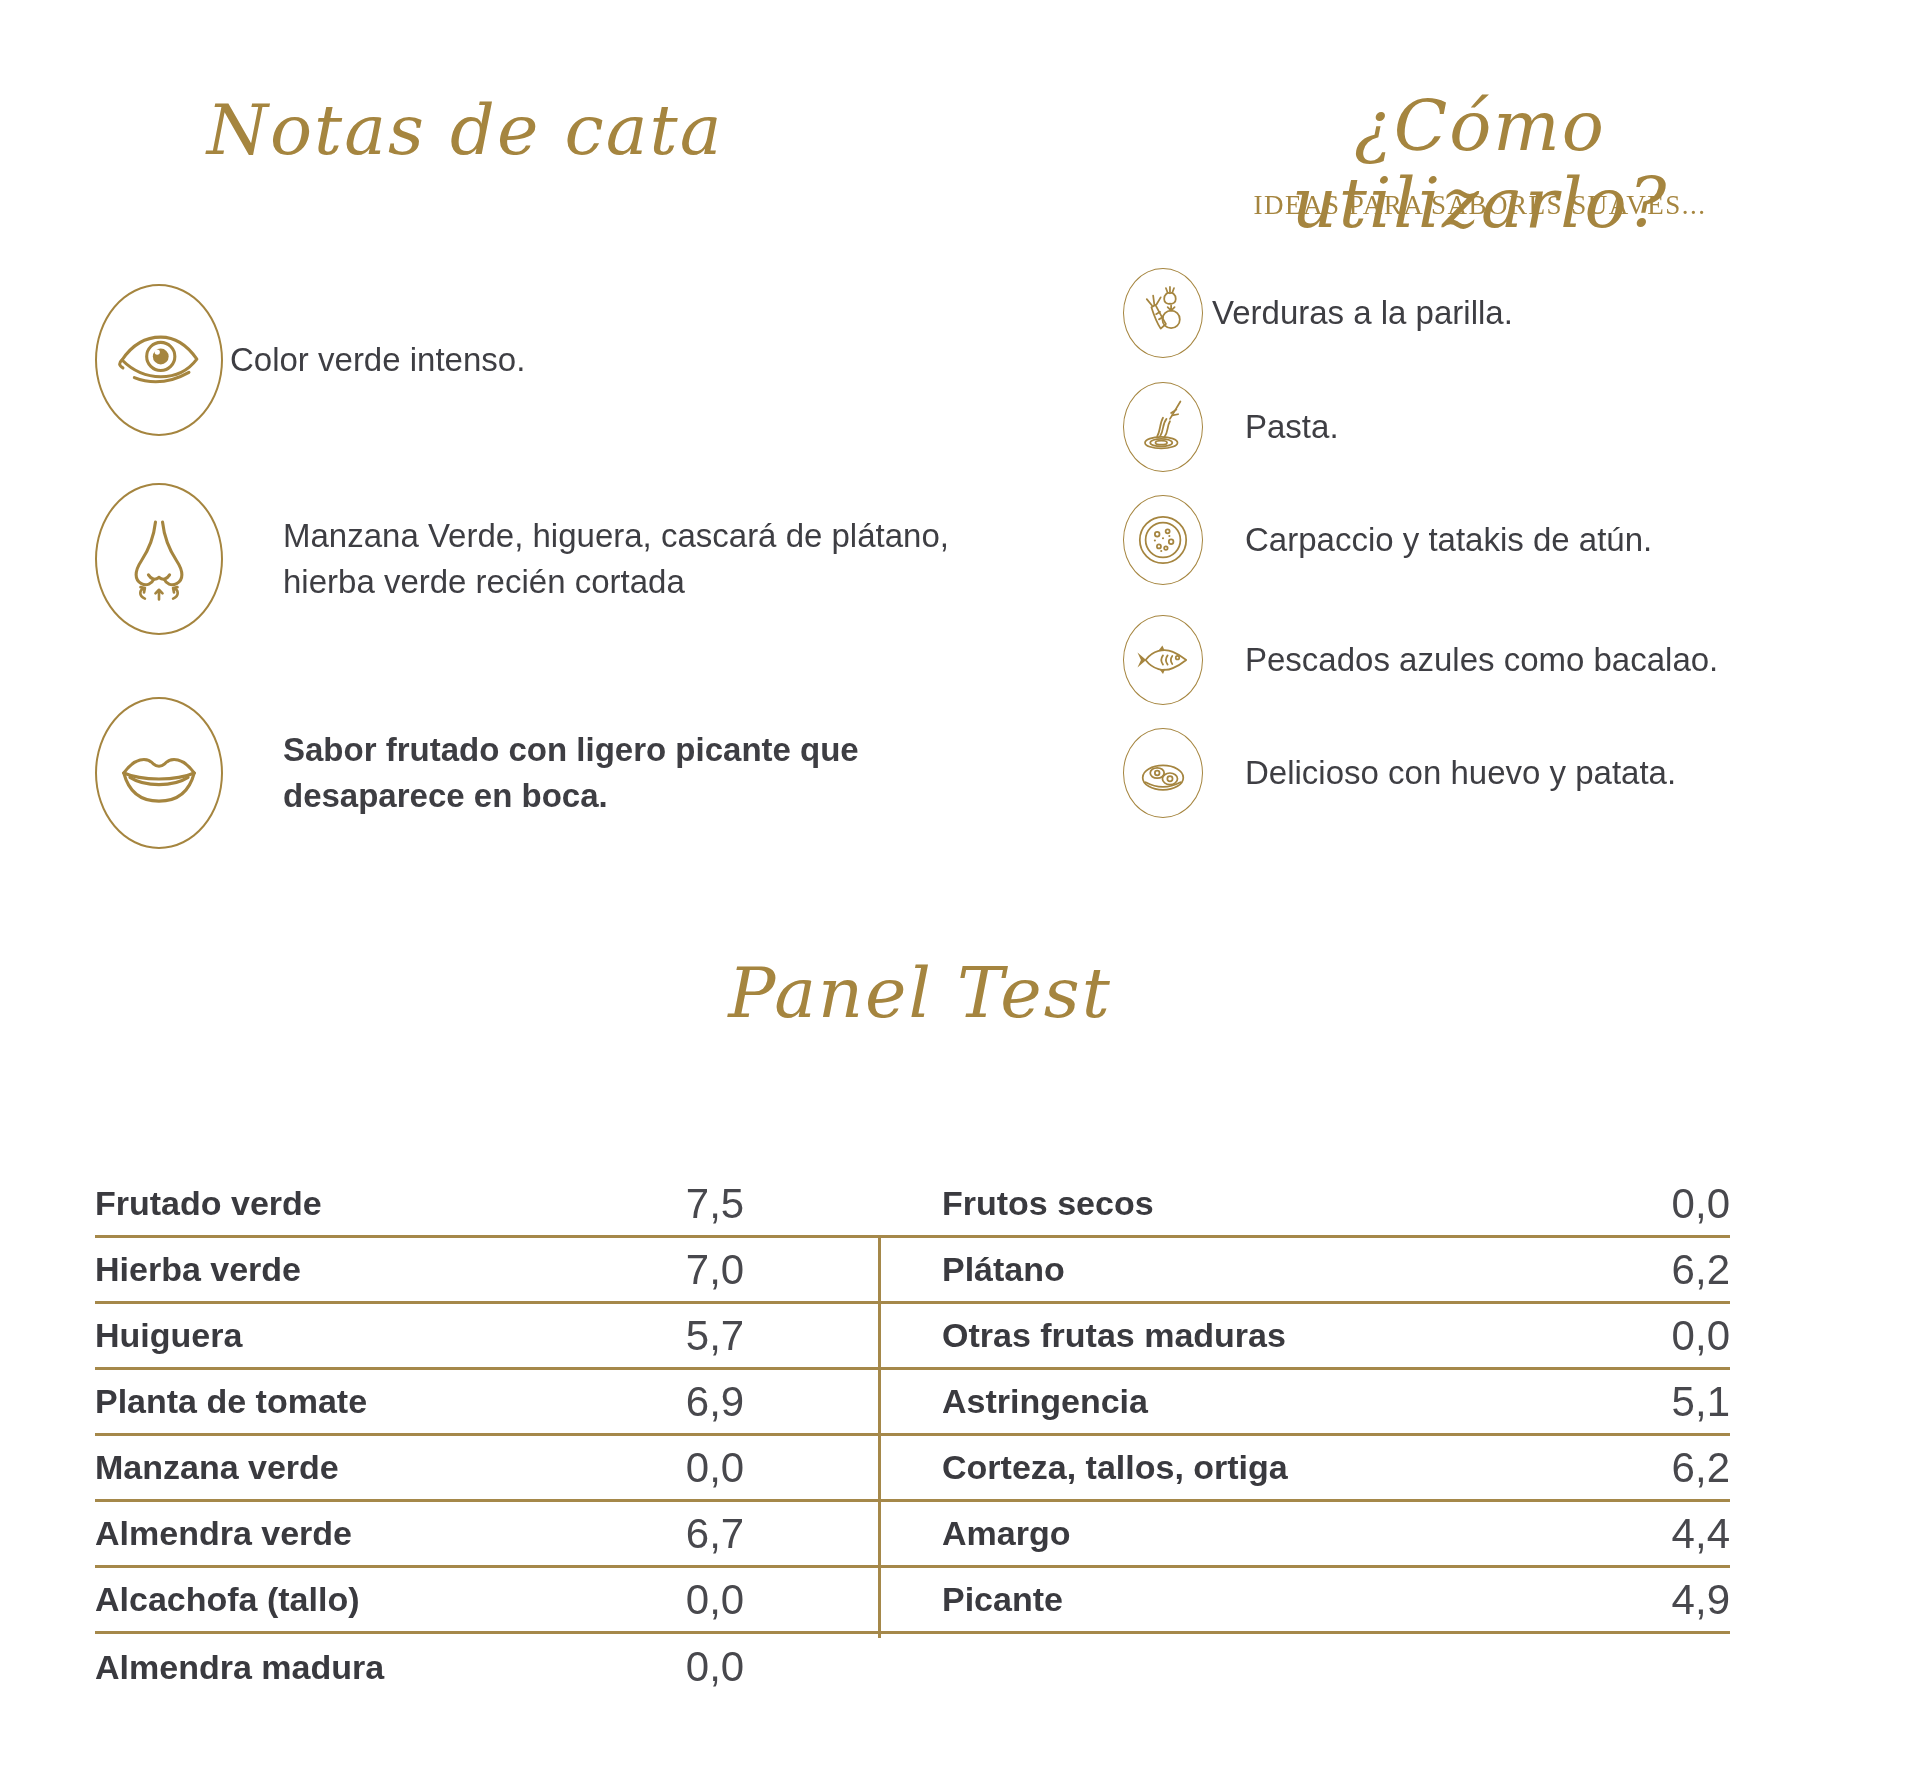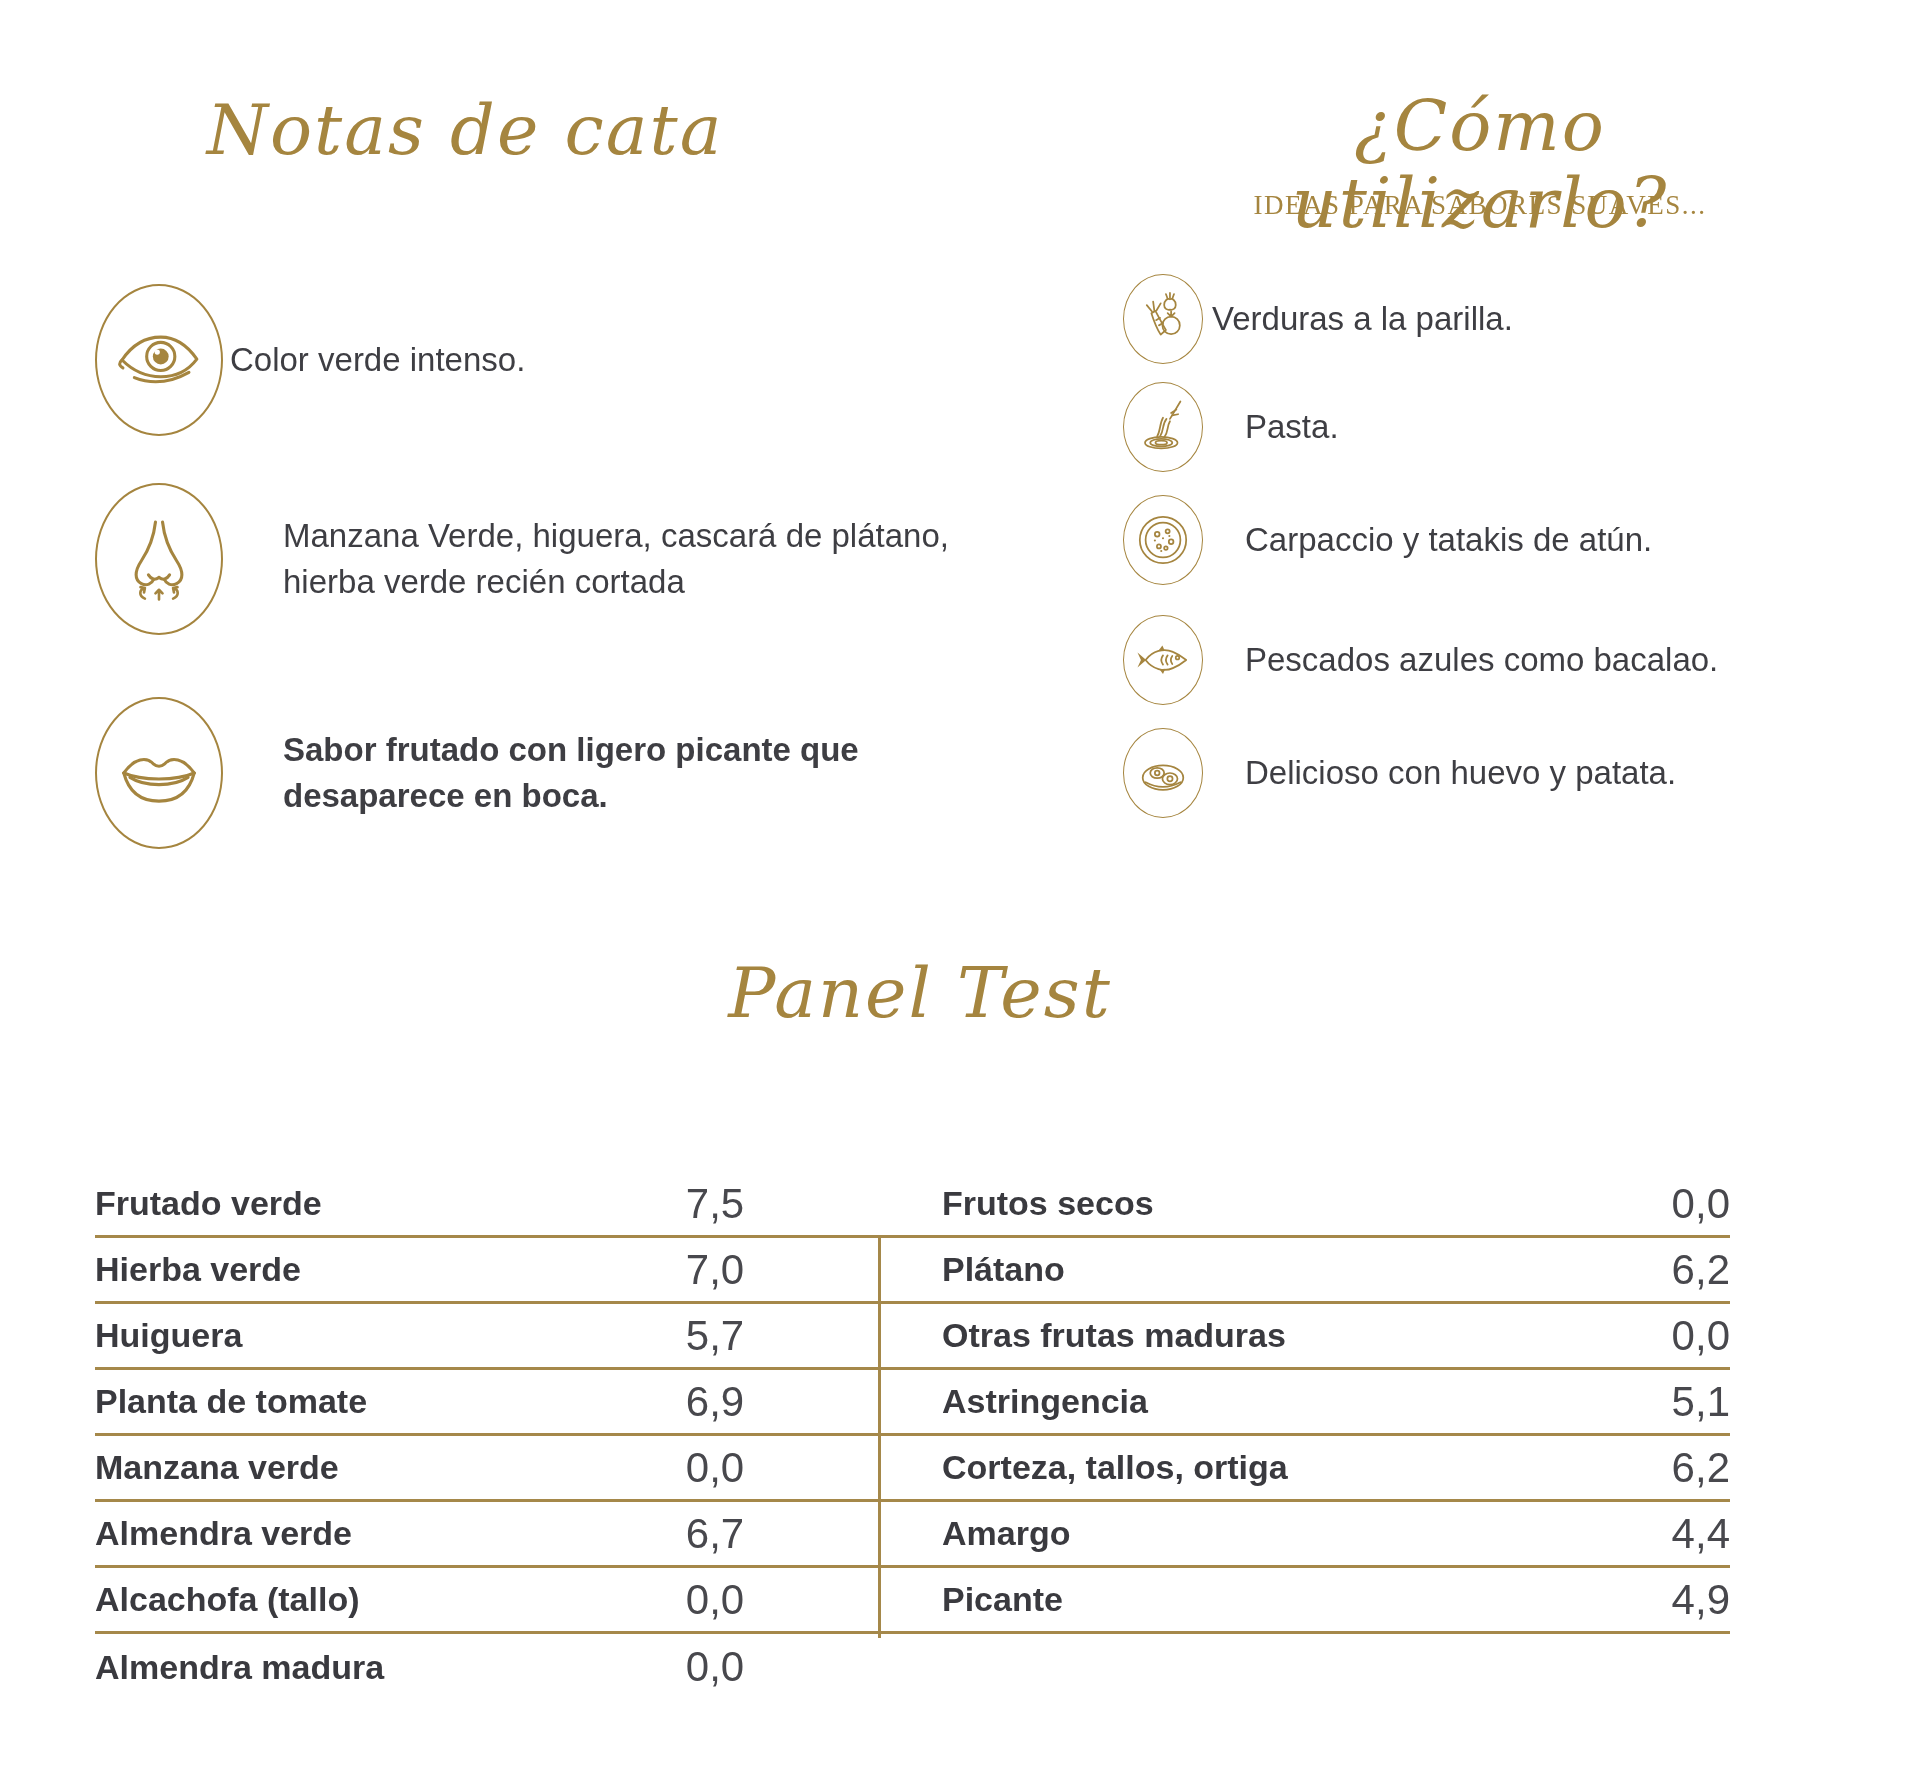--- a/index.html
+++ b/index.html
@@ -88,21 +88,21 @@
       <svg width="88" height="88" viewBox="0 0 100 100">
         <path class="g" d="M10 50 C22 33 36 31 44 40 C47 43 53 43 56 40 C64 31 78 33 90 50"></path>
         <path class="g" d="M10 50 C30 59 70 59 90 50"></path>
         <path class="g" d="M17 55 C34 66 66 66 83 55"></path>
         <path class="g" d="M10 50 C16 73 30 82 50 82 C70 82 84 73 90 50"></path>
       </svg>
     </div>
     <div class="t-text">Sabor frutado con ligero picante que desaparece en boca.</div>
   </div>
 
-  <div class="u-item" style="top:275px;gap:9px;">
+  <div class="u-item" style="top:269px;gap:9px;">
     <div class="circle small">
       <svg width="58" height="58" viewBox="0 0 100 100">
         <path class="gs" d="M30 40 C35 56 41 69 46 77 L55 69 C50 60 43 48 37 36 Z"></path>
         <path class="gs" d="M38 52 l7 -4 M43 61 l7 -4"></path>
         <path class="gs" d="M31 37 L22 26 M35 35 L33 20 M39 35 L46 23"></path>
         <circle class="gs" cx="64" cy="61" r="15"></circle>
         <path class="gs" d="M64 46 l-6 -6 M64 46 l6 -6 M64 46 l0 -9"></path>
         <path class="gs" d="M52 26 C52 18 58 14 62 16 C66 14 72 18 72 26 C72 32 67 35 62 34 C57 35 52 32 52 26 Z"></path>
         <path class="gs" d="M58 15 L55 7 M62 14 L62 5 M66 15 L69 7"></path>
       </svg>

